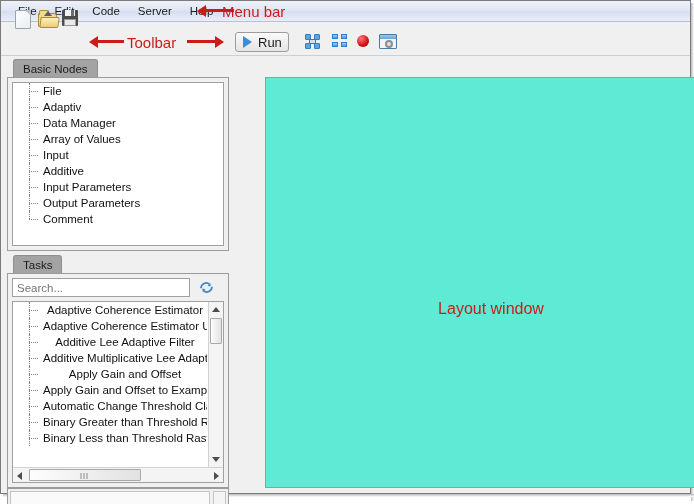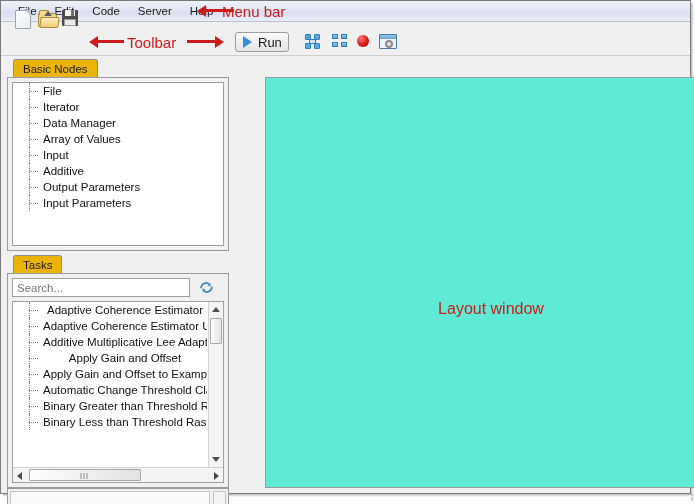--- a/index.html
+++ b/index.html
@@ -249,21 +249,21 @@
     height: 429px;
   }
 
   .tabpane { position: absolute; left: 0; width: 222px; }
   .tabstrip { position: relative; height: 18px; }
   .tab {
     position: absolute;
     left: 6px; top: 0;
     height: 18px;
     padding: 0 9px;
-    background: #eab308;
+    background: #a3a3a3;
     border: 1px solid #8f8f8f;
     border-bottom: none;
     border-radius: 3px 3px 0 0;
     font-size: 11.5px;
     color: #1b1b1b;
     line-height: 18px;
     box-sizing: border-box;
     cursor: default;
   }
   .pane-body {
@@ -511,27 +511,28 @@
 
       <div class="tabpane" style="top:0;">
         <div class="tabstrip">
           <div class="tab">Basic Nodes</div>
         </div>
       </div>
 
       <div class="pane-body" style="top:18px; height:174px;">
         <div class="listbox" style="left:4px; top:4px; right:4px; bottom:4px;">
           <div class="tree-item"><span class="vline"></span><span class="dash"></span><span>File</span></div>
-          <div class="tree-item"><span class="vline"></span><span class="dash"></span><span>Iterator</span></div>
+          <div class="tree-item"><span class="vline"></span><span class="dash"></span><span>Adaptiv</span></div>
           <div class="tree-item"><span class="vline"></span><span class="dash"></span><span>Data Manager</span></div>
           <div class="tree-item"><span class="vline"></span><span class="dash"></span><span>Array of Values</span></div>
           <div class="tree-item"><span class="vline"></span><span class="dash"></span><span>Input</span></div>
           <div class="tree-item"><span class="vline"></span><span class="dash"></span><span>Additive</span></div>
+          <div class="tree-item"><span class="vline"></span><span class="dash"></span><span>Input Parameters</span></div>
           <div class="tree-item"><span class="vline"></span><span class="dash"></span><span>Output Parameters</span></div>
-          <div class="tree-item"><span class="vline"></span><span class="dash"></span><span>Input Parameters</span></div>
+          <div class="tree-item last"><span class="vline"></span><span class="dash"></span><span>Comment</span></div>
         </div>
       </div>
 
       <div class="tabpane" style="top:196px;">
         <div class="tabstrip">
           <div class="tab">Tasks</div>
         </div>
       </div>
 
       <div class="pane-body" style="top:214px; height:215px;">
@@ -546,20 +547,21 @@
               <path d="M4.4 12.7l.1-3.1 3.0.6z" fill="#3b87c4"></path>
             </svg>
           </div>
         </div>
 
         <div class="listbox" style="left:4px; top:27px; width:212px; height:182px;">
 
           <div style="position:absolute; left:0; top:0; right:16px; bottom:16px; overflow:hidden;text-align:center;">
             <div class="tree-item"><span class="vline"></span><span class="dash"></span><span>Adaptive Coherence Estimator</span></div>
             <div class="tree-item"><span class="vline"></span><span class="dash"></span><span>Adaptive Coherence Estimator Usin</span></div>
+            <div class="tree-item"><span class="vline"></span><span class="dash"></span><span>Additive Lee Adaptive Filter</span></div>
             <div class="tree-item"><span class="vline"></span><span class="dash"></span><span>Additive Multiplicative Lee Adaptiv</span></div>
             <div class="tree-item"><span class="vline"></span><span class="dash"></span><span>Apply Gain and Offset</span></div>
             <div class="tree-item"><span class="vline"></span><span class="dash"></span><span>Apply Gain and Offset to Examples</span></div>
             <div class="tree-item"><span class="vline"></span><span class="dash"></span><span>Automatic Change Threshold Class</span></div>
             <div class="tree-item"><span class="vline"></span><span class="dash"></span><span>Binary Greater than Threshold Ras</span></div>
             <div class="tree-item"><span class="vline"></span><span class="dash"></span><span>Binary Less than Threshold Raster</span></div>
           </div>
 
           <div class="vscroll" style="right:0; top:0; bottom:15px;">
             <div class="sb-arrow sb-up" style="left:3px; top:5px;"></div>

